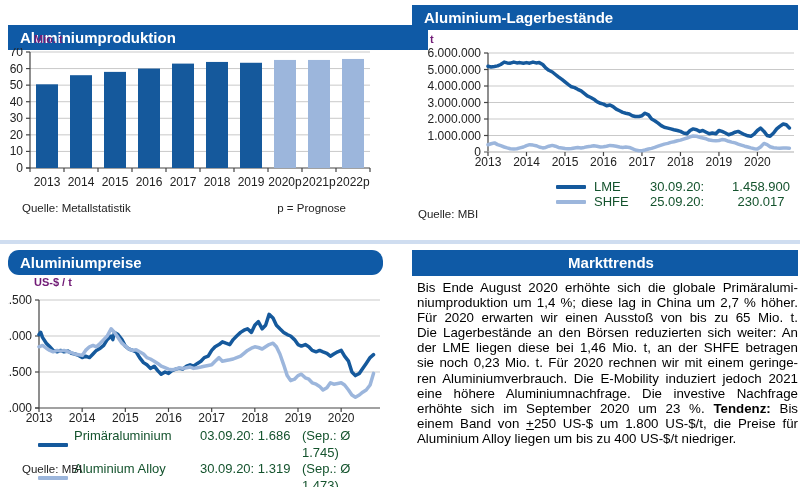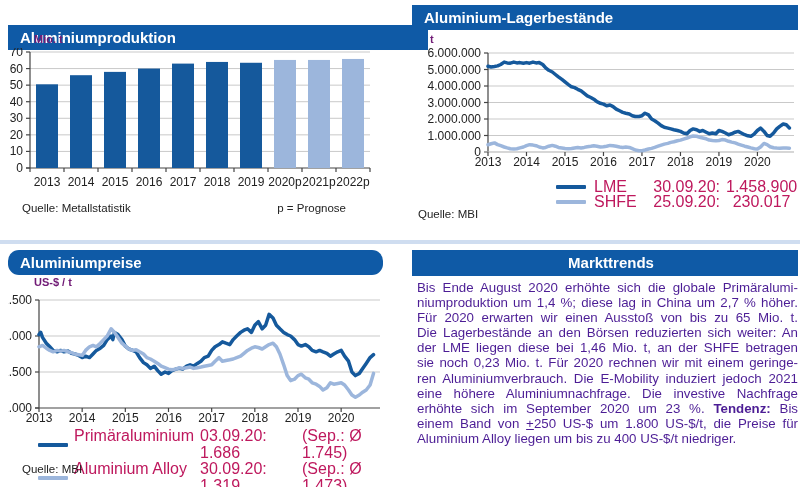--- a/index.html
+++ b/index.html
@@ -16,30 +16,30 @@
   #unit-lager{left:418px;top:33px;}
   #unit-preise{left:22px;top:276px;}
   svg.chart{position:absolute;display:block;}
   #chart-prod{left:8px;top:48px;}
   #chart-lager{left:412px;top:48px;}
   #chart-preise{left:8px;top:292px;}
   .srcrow{position:absolute;font-size:11.5px;color:#222;}
   #src-prod{left:22px;top:202px;width:324px;display:flex;justify-content:space-between;gap:44px;}
   #src-lager{left:418px;top:208px;}
   #src-preise{left:22px;top:463px;}
-  .legend{position:absolute;display:grid;font-size:16px;color:#be185d;}
+  .legend{position:absolute;display:grid;font-size:13px;color:#14532d;}
   #legend-lager{left:556px;top:179px;width:240px;grid-template-columns:38px 56px 76px 1fr;line-height:15px;}
   #legend-preise{left:38px;top:428px;width:334px;grid-template-columns:36px 126px 102px 1fr;line-height:16.5px;}
   .sample{height:4px;width:30px;align-self:center;border-radius:1px;}
   .sample.dark{background:var(--dark-blue,#15599C);}
   .sample.light{background:var(--light-blue,#9CB6DC);}
   .lval{text-align:center;}
-  .ldate{text-align:right;padding-right:6px;}
+  .ldate{text-align:left;padding-right:6px;}
   .divider{position:absolute;left:0;top:240px;width:800px;height:4px;background:var(--divider,#CFDDF0);}
-  .mt{position:absolute;left:417px;top:280px;width:381px;font-size:13.3px;line-height:15.1px;color:#4c1d95;}
+  .mt{position:absolute;left:417px;top:280px;width:381px;font-size:13.3px;line-height:15.1px;color:#000000;}
   .mt-line{text-align:justify;text-align-last:justify;white-space:normal;}
   .mt-line.last{text-align-last:left;}
   .mt-line u{text-decoration:underline;}
 </style>
 </head>
 <body>
 
 <div class="page">
 
   <div class="hdr" id="hdr-prod">

